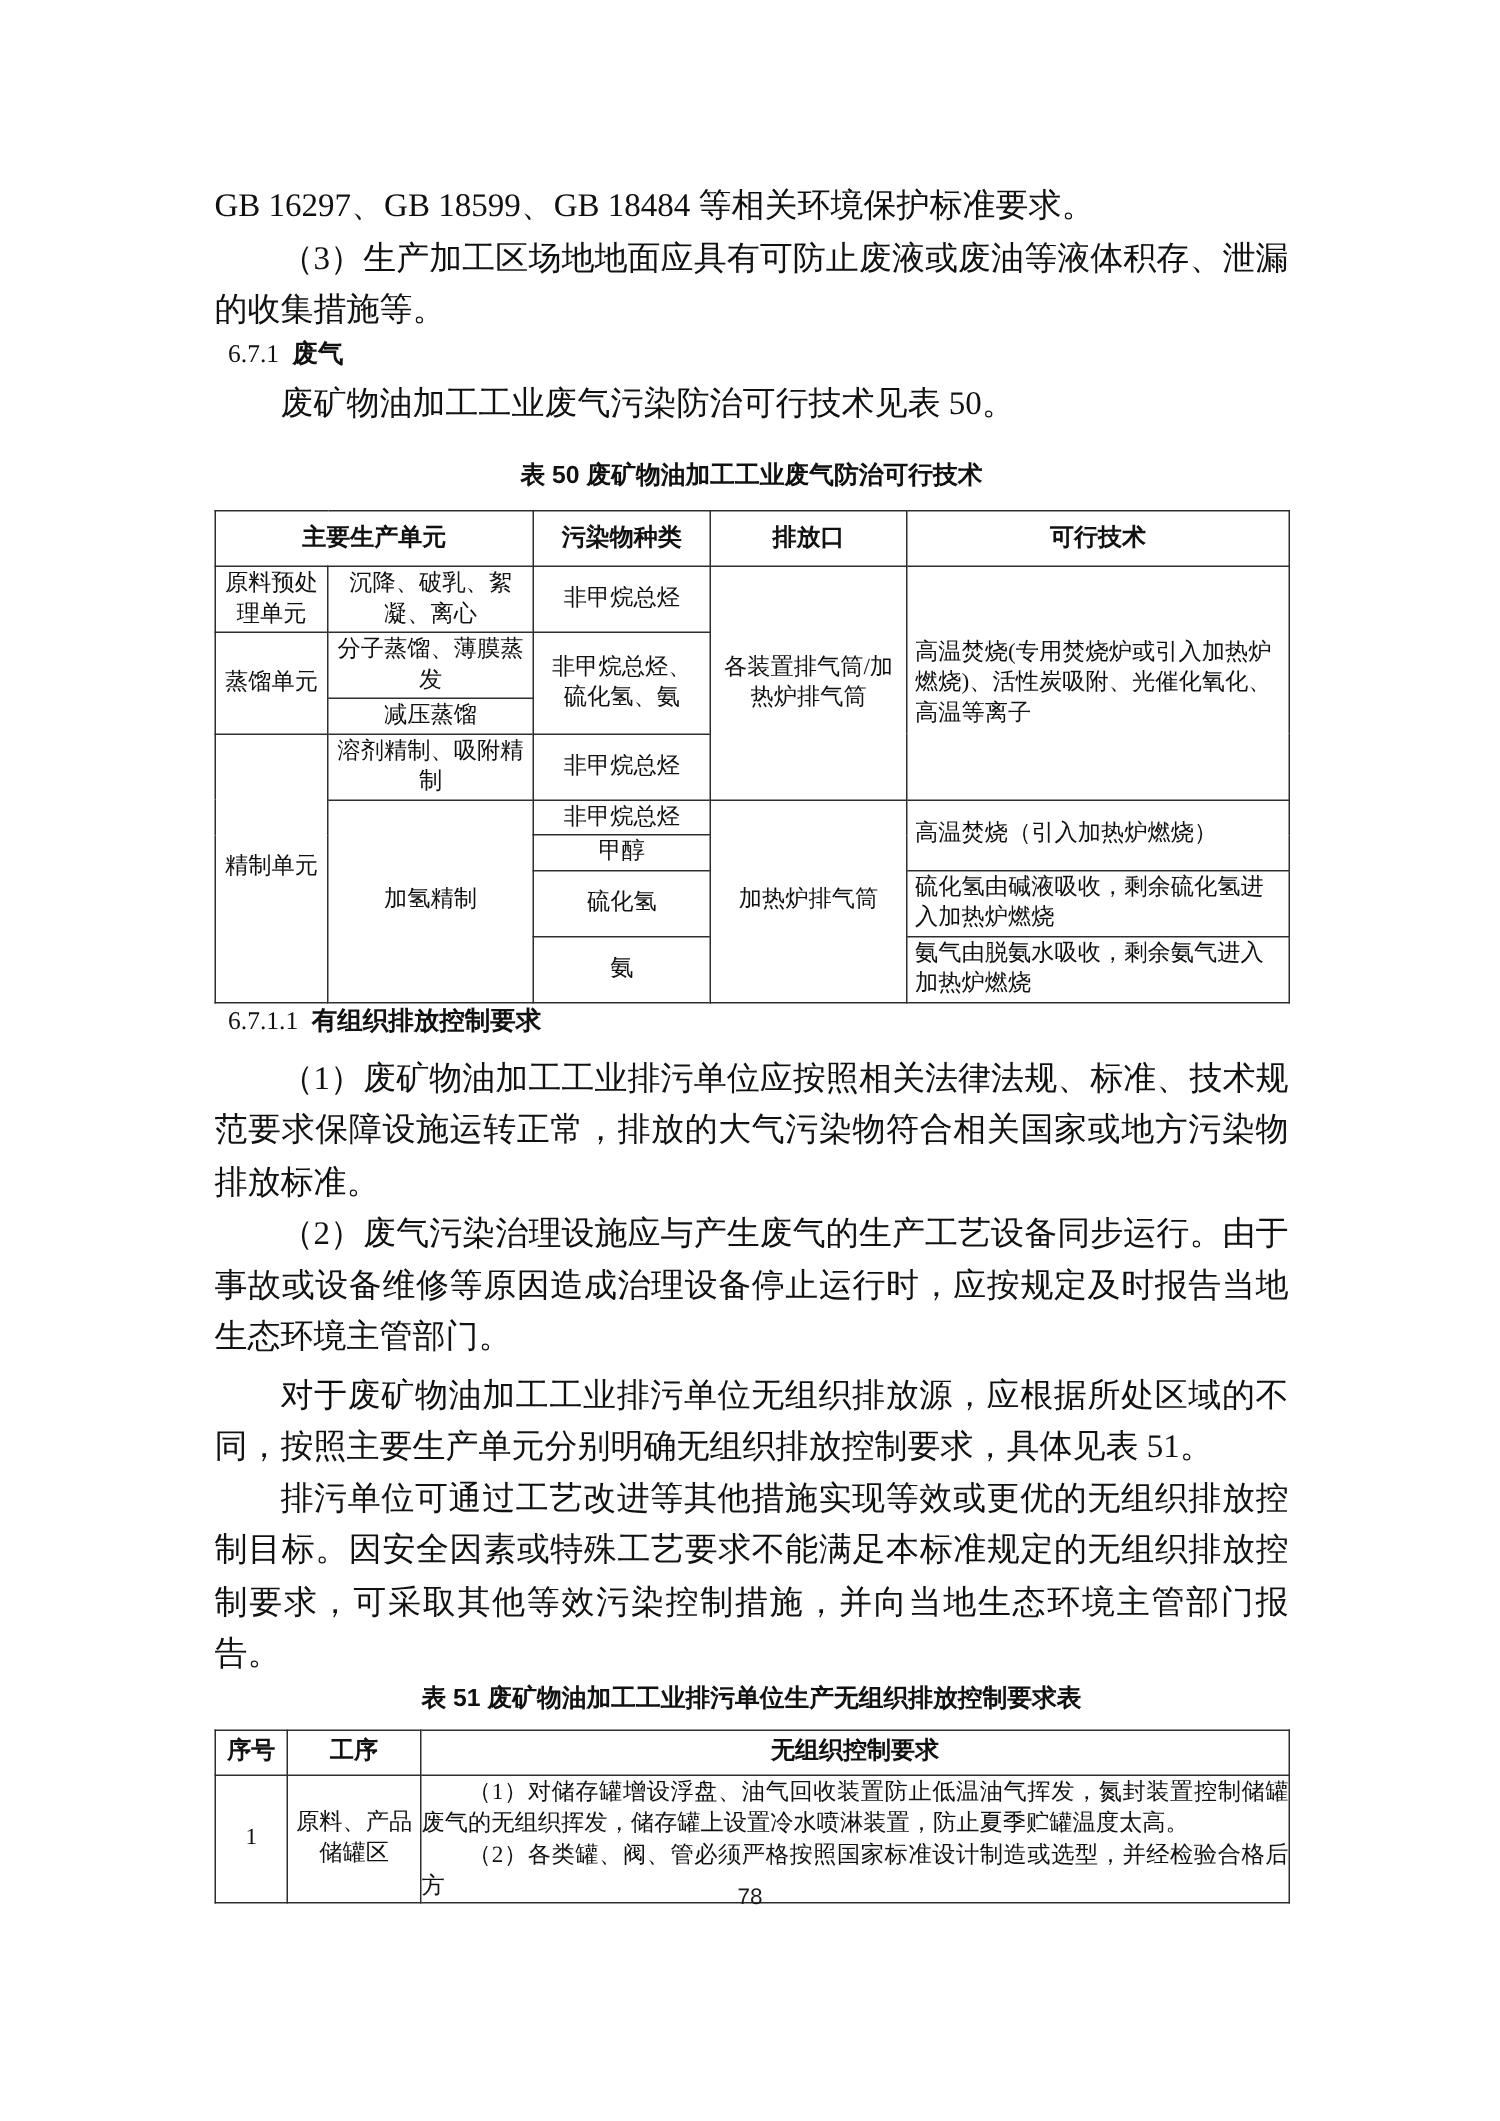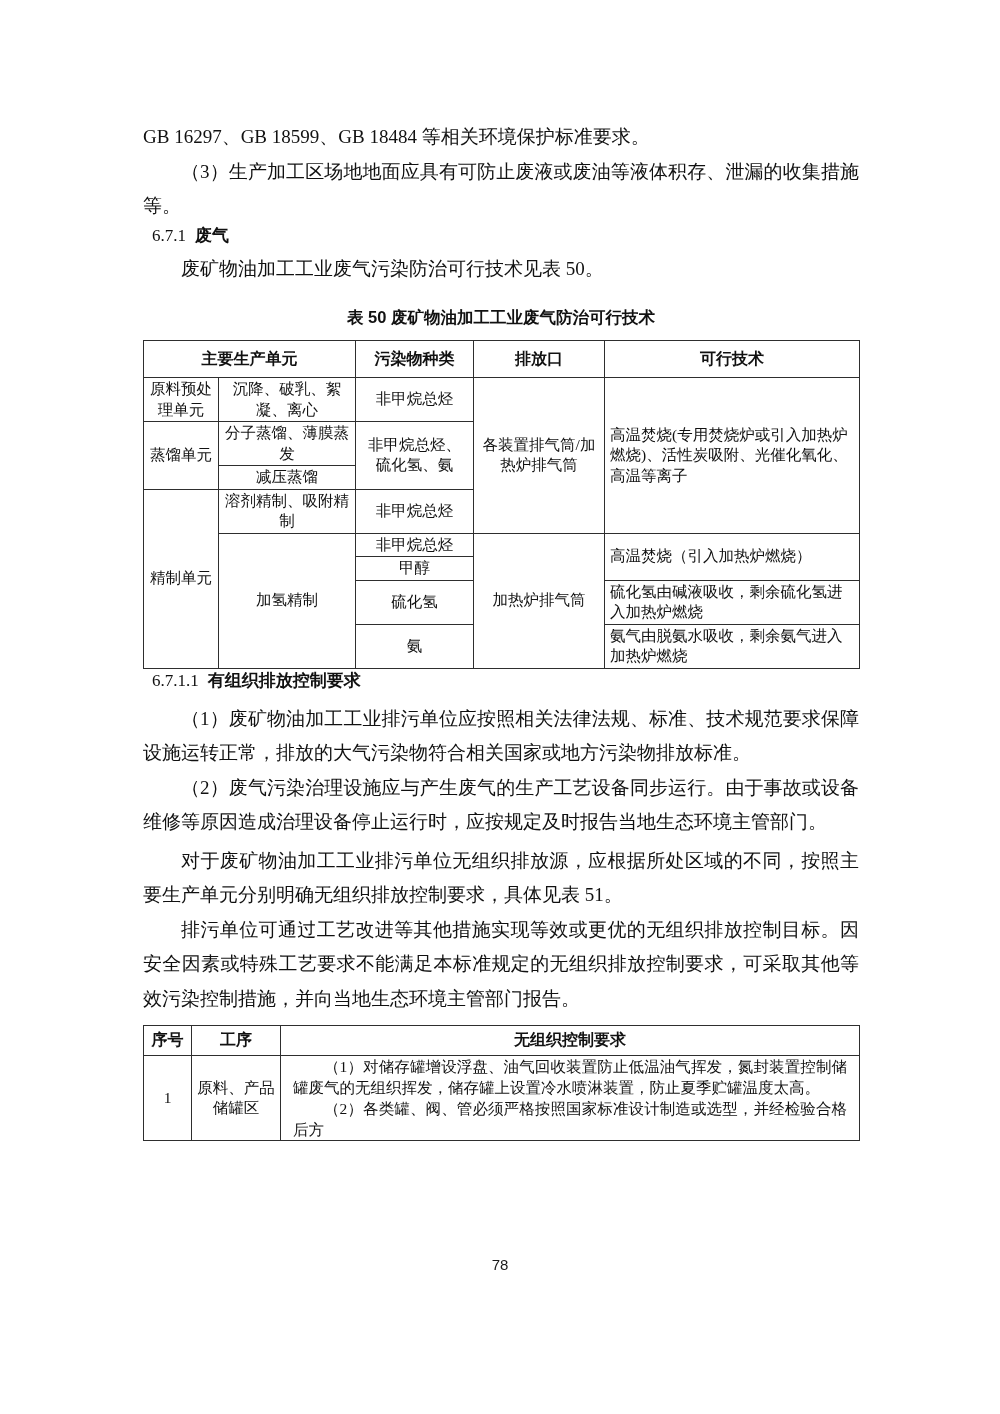--- a/index.html
+++ b/index.html
@@ -4,21 +4,21 @@
 <style>
   html,body { margin:0; padding:0; background:#ffffff; }
   .page {
     position:relative; width:1000px; height:1414px;
     background:#ffffff; color:#111111;
     font-family:"Liberation Serif","DejaVu Serif",serif;
     overflow:hidden;
   }
   .content { position:absolute; left:143px; top:0; width:716px; }
   p { margin:0; }
-  .body  { font-size:19px; line-height:34.5px; text-align:justify; }
+  .body  { font-size:22px; line-height:34.5px; text-align:justify; }
   .indent { text-indent:2em; }
 
   h2.sec { margin:0 0 0 9px; font-size:17px; line-height:23px; font-weight:normal; }
   .hnum  { font-family:"Liberation Serif","DejaVu Serif",serif; margin-right:9px; }
   .htext { font-family:"Liberation Sans","DejaVu Sans",sans-serif; font-weight:700; }
   .mt33 { margin-top:33px; }  .mt5 { margin-top:5px; }
   .mt19 { margin-top:19px; }  .mt11 { margin-top:11px; }
   .mt46 { margin-top:46px; }  .mt10 { margin-top:10px; }
   .mt7  { margin-top:7px;  }  .mt4  { margin-top:4px; }
   .mt9  { margin-top:9px;  }  .mt120 { margin-top:120px; }
@@ -35,21 +35,21 @@
     overflow:hidden;
   }
   th {
     font-family:"Liberation Sans","DejaVu Sans",sans-serif;
     font-weight:700; font-size:16px;
   }
   .left { text-align:left; }
   .h37{height:37px} .h40{height:40px} .h41{height:41px} .h23{height:23px}
   .h22{height:22px} .h19{height:19px} .h42{height:42px} .h30{height:30px}
   .h63{height:63px}
-  .t51 .req { text-align:justify; padding:0 12px; vertical-align:middle; }
+  .t51 .req { text-align:justify; padding:0 0; vertical-align:middle; }
   .t51 .req p { text-indent:2em; font-size:15.5px; line-height:21px; text-align:justify; }
 
   .pageno {
     position:absolute; left:0; top:1256px; width:1000px; text-align:center;
     font-size:15px; font-family:"Liberation Sans","DejaVu Sans",sans-serif;
     color:#1a1a1a;
   }
 </style>
 </head>
 <body>
@@ -132,20 +132,21 @@
       <p class="body indent">（1）废矿物油加工工业排污单位应按照相关法律法规、标准、技术规范要求保障设施运转正常，排放的大气污染物符合相关国家或地方污染物排放标准。</p>
       <p class="body indent">（2）废气污染治理设施应与产生废气的生产工艺设备同步运行。由于事故或设备维修等原因造成治理设备停止运行时，应按规定及时报告当地生态环境主管部门。</p>
     </div>
 
 
     <div class="mt4">
       <p class="body indent">对于废矿物油加工工业排污单位无组织排放源，应根据所处区域的不同，按照主要生产单元分别明确无组织排放控制要求，具体见表 51。</p>
       <p class="body indent">排污单位可通过工艺改进等其他措施实现等效或更优的无组织排放控制目标。因安全因素或特殊工艺要求不能满足本标准规定的无组织排放控制要求，可采取其他等效污染控制措施，并向当地生态环境主管部门报告。</p>
     </div>
 
+    <div class="tbl-title">表 51 废矿物油加工工业排污单位生产无组织排放控制要求表</div>
 
     <table class="t51 mt9">
       <colgroup>
         <col style="width:48px">
           <col style="width:89px">
           <col style="width:579px">
       </colgroup>
       <tbody>
           <tr class="h30">
         <th>序号</th>

